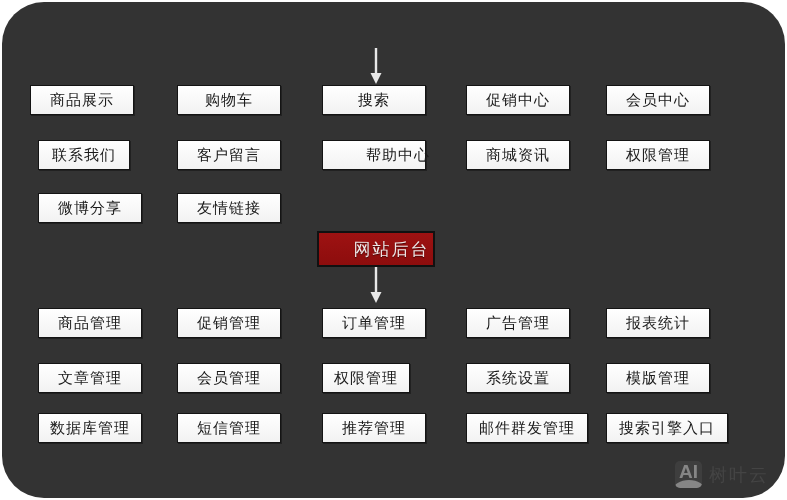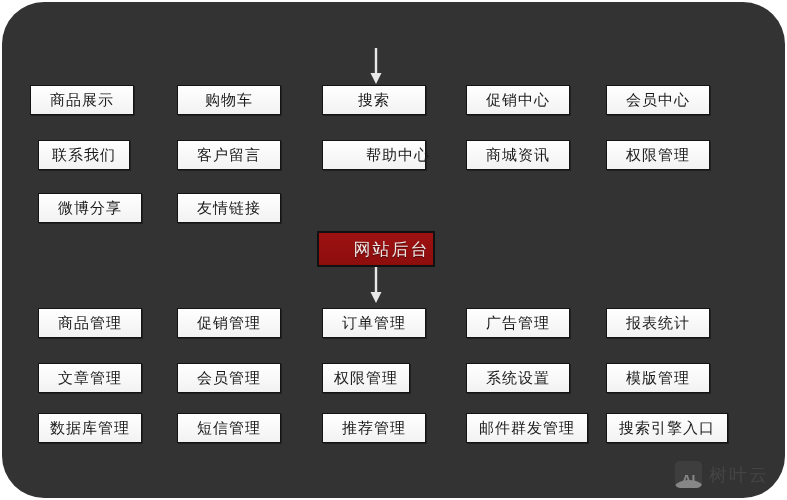--- a/index.html
+++ b/index.html
@@ -93,24 +93,24 @@
     background: #4a4a4a;
     position: relative;
     overflow: hidden;
     display: flex;
     align-items: flex-start;
     justify-content: center;
   }
   #watermark .wm-logo .wm-ai {
     font-family: "Liberation Sans", sans-serif;
     font-weight: bold;
-    font-size: 14px;
+    font-size: 19px;
     color: #d8d8d8;
     line-height: 1;
-    margin-top: 12px;
+    margin-top: 1px;
     letter-spacing: 0;
   }
   #watermark .wm-logo .wm-wave {
     position: absolute;
     left: -2px;
     bottom: -6px;
     width: 32px;
     height: 14px;
     background: #d8d8d8;
     border-radius: 60% 60% 0 0 / 90% 90% 0 0;

